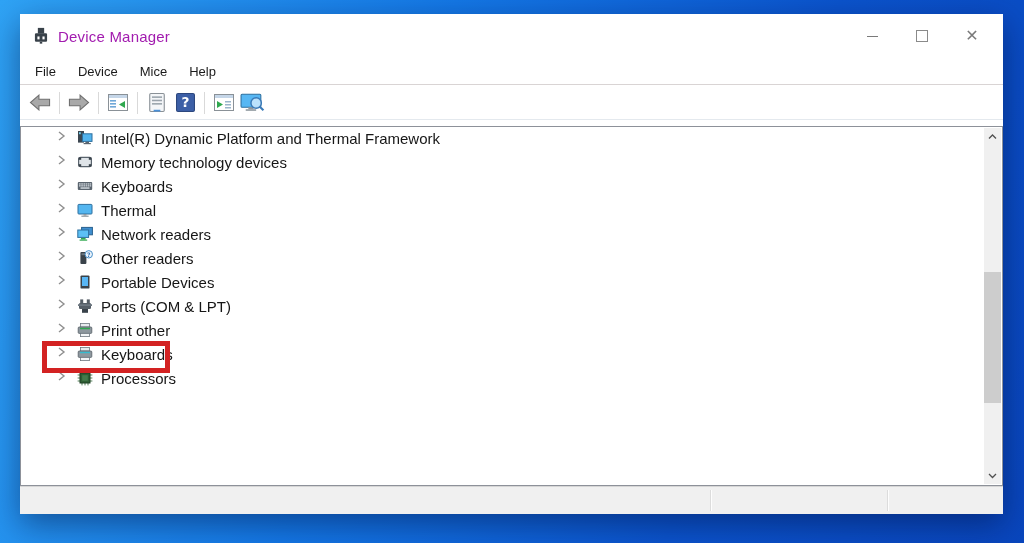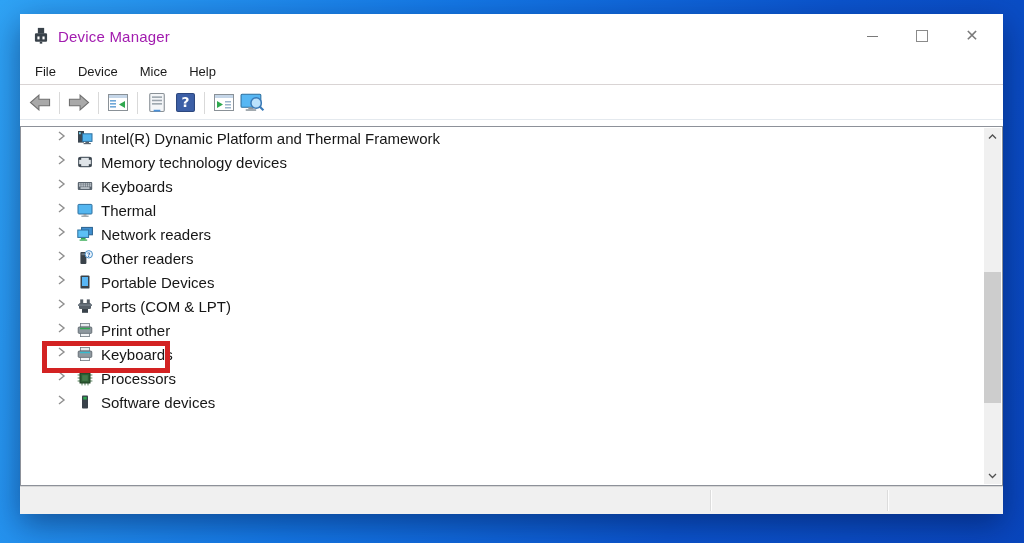--- a/index.html
+++ b/index.html
@@ -359,34 +359,20 @@
                 <line x1="13" y1="5" x2="15.4" y2="5"></line>
                 <line x1="13" y1="8" x2="15.4" y2="8"></line>
                 <line x1="13" y1="11" x2="15.4" y2="11"></line>
               </g>
               <rect x="3" y="3" width="10" height="10" fill="#2e5e34" stroke="#1c3f22" stroke-width="1"></rect>
               <rect x="5.2" y="5.2" width="5.6" height="5.6" fill="#447a4a"></rect>
             </svg>
           </span>
           <span class="row-label">Processors</span>
         </div>
-        <div class="row">
-          <span class="chev">
-            <svg width="9" height="12" viewBox="0 0 9 12">
-              <path d="M2 2 L7 6 L2 10" fill="none" stroke="#8f8f8f" stroke-width="1.4"></path>
-            </svg>
-          </span>
-          <span class="dev-icon">
-            <svg viewBox="0 0 16 16" width="16" height="16">
-              <rect x="5" y="1.4" width="6" height="13.2" rx="0.8" fill="#39424a"></rect>
-              <rect x="6.3" y="2.8" width="3.4" height="2.8" fill="#2fa84f"></rect>
-            </svg>
-          </span>
-          <span class="row-label">Software devices</span>
-        </div>
       </div>
     <div class="scrollbar">
       <div class="sb-btn sb-up">
         <svg width="9" height="6" viewBox="0 0 9 6">
             <path d="M1 4.5 L4.5 1 L8 4.5" fill="none" stroke="#505050" stroke-width="1.3"></path>
           </svg>
       </div>
       <div class="sb-thumb"></div>
       <div class="sb-btn sb-down">
         <svg width="9" height="6" viewBox="0 0 9 6">

